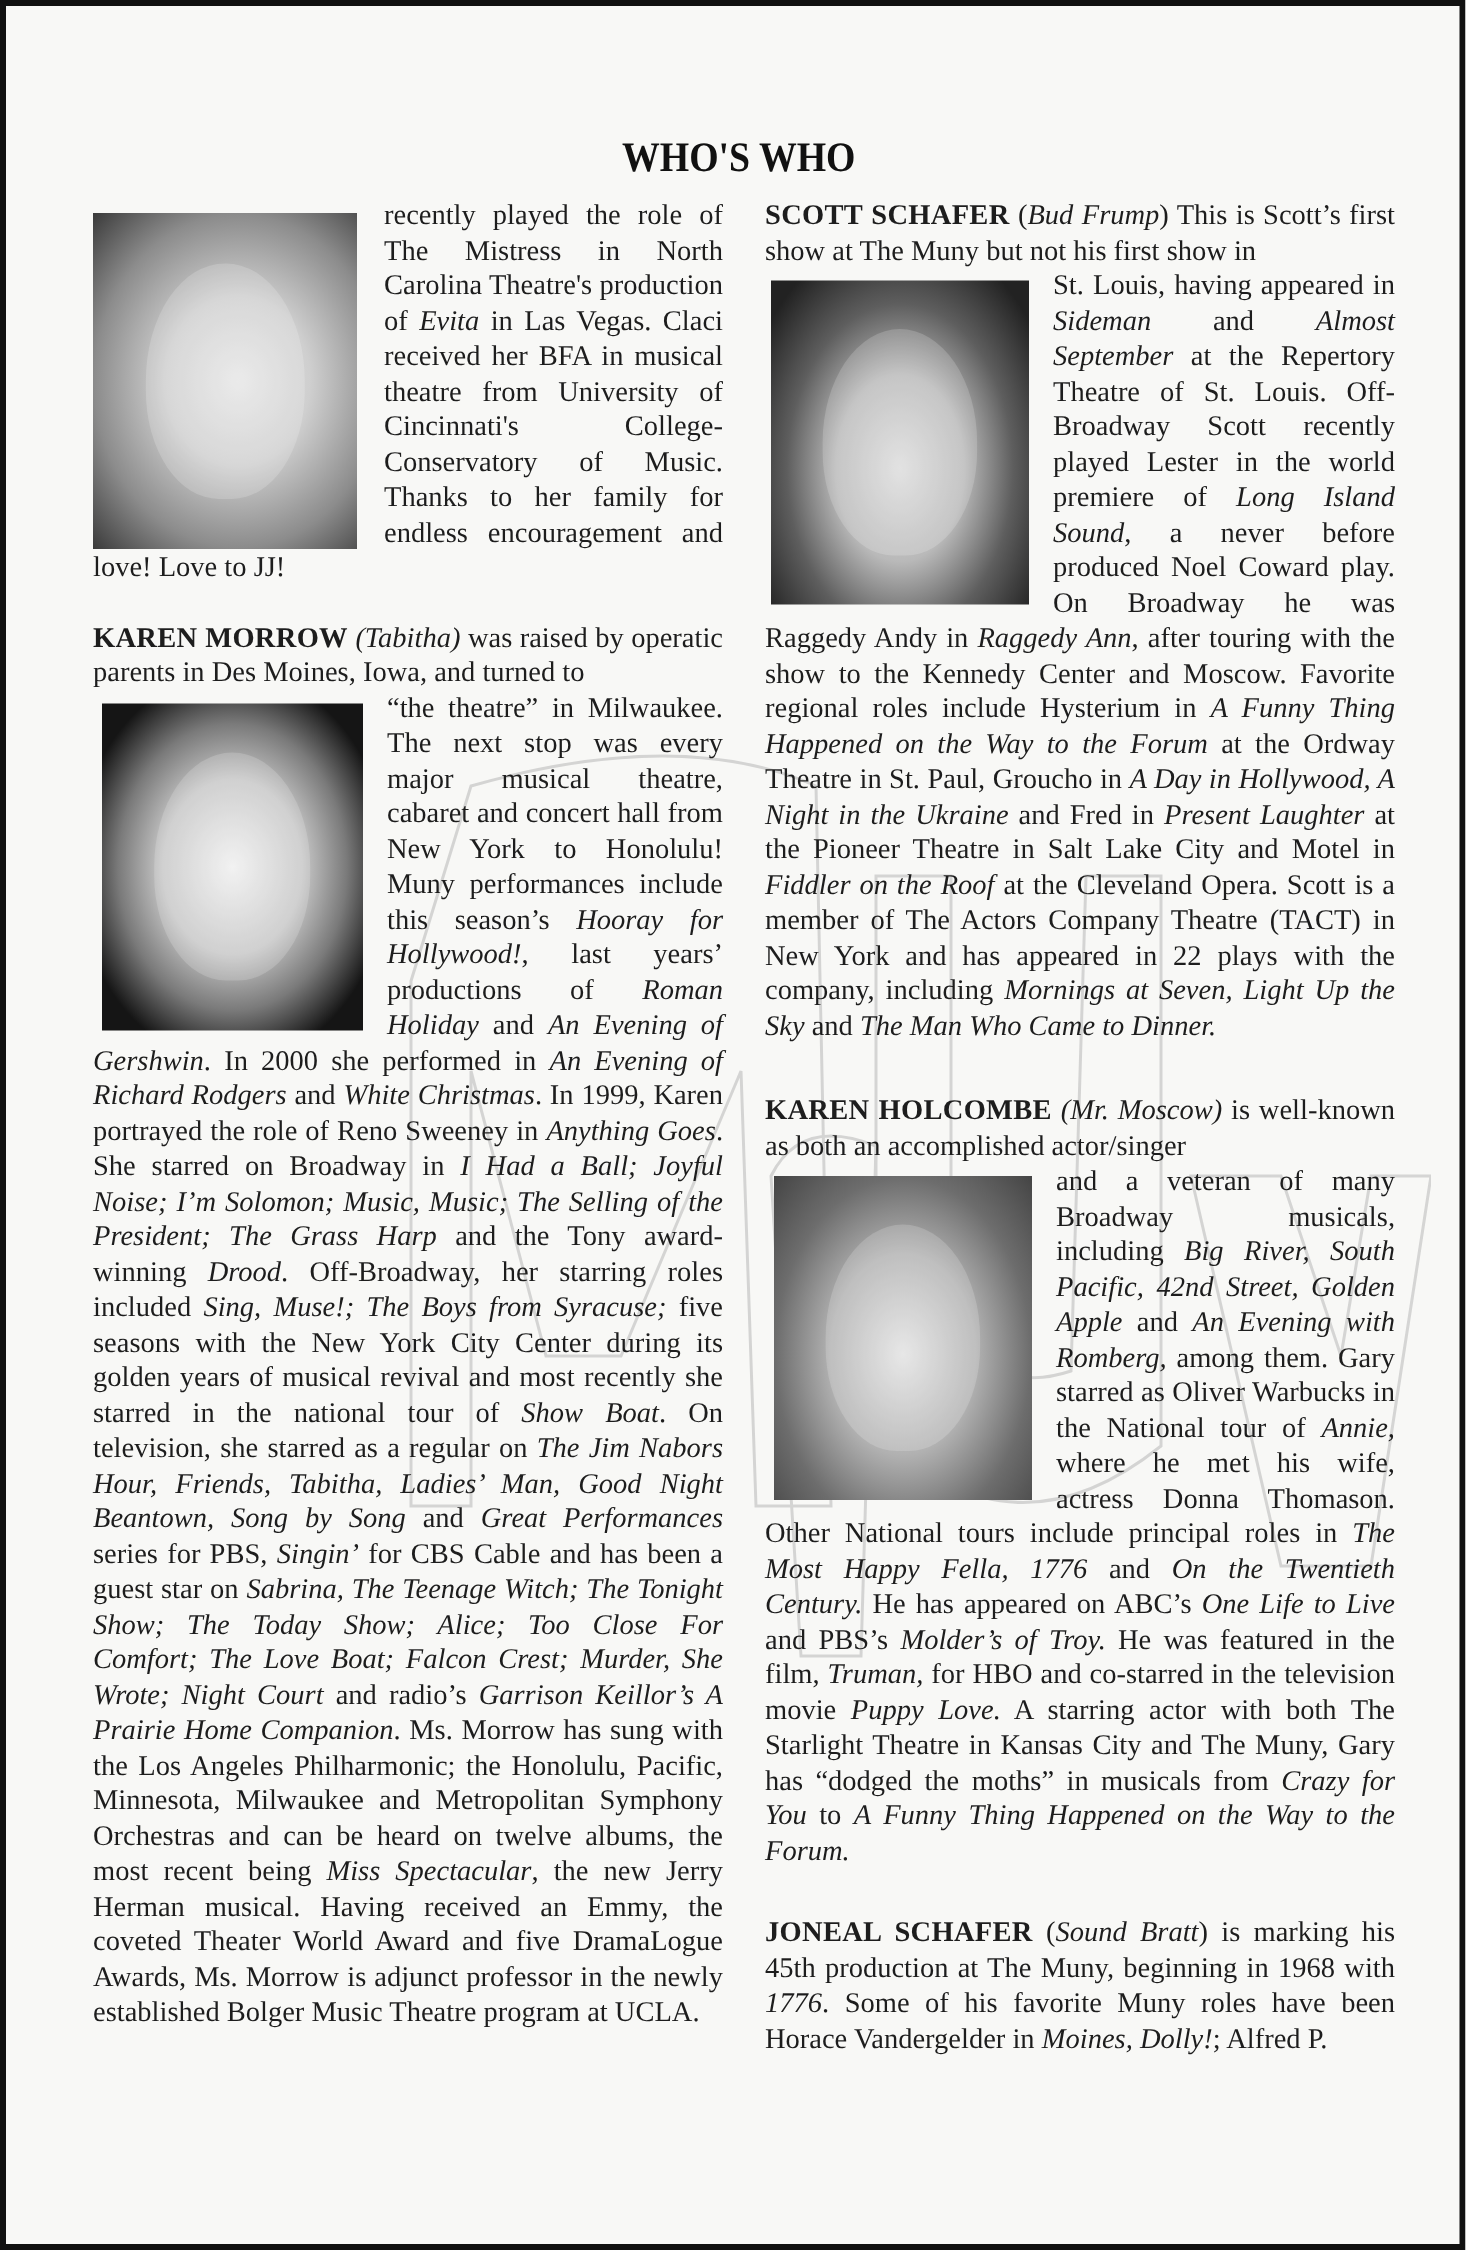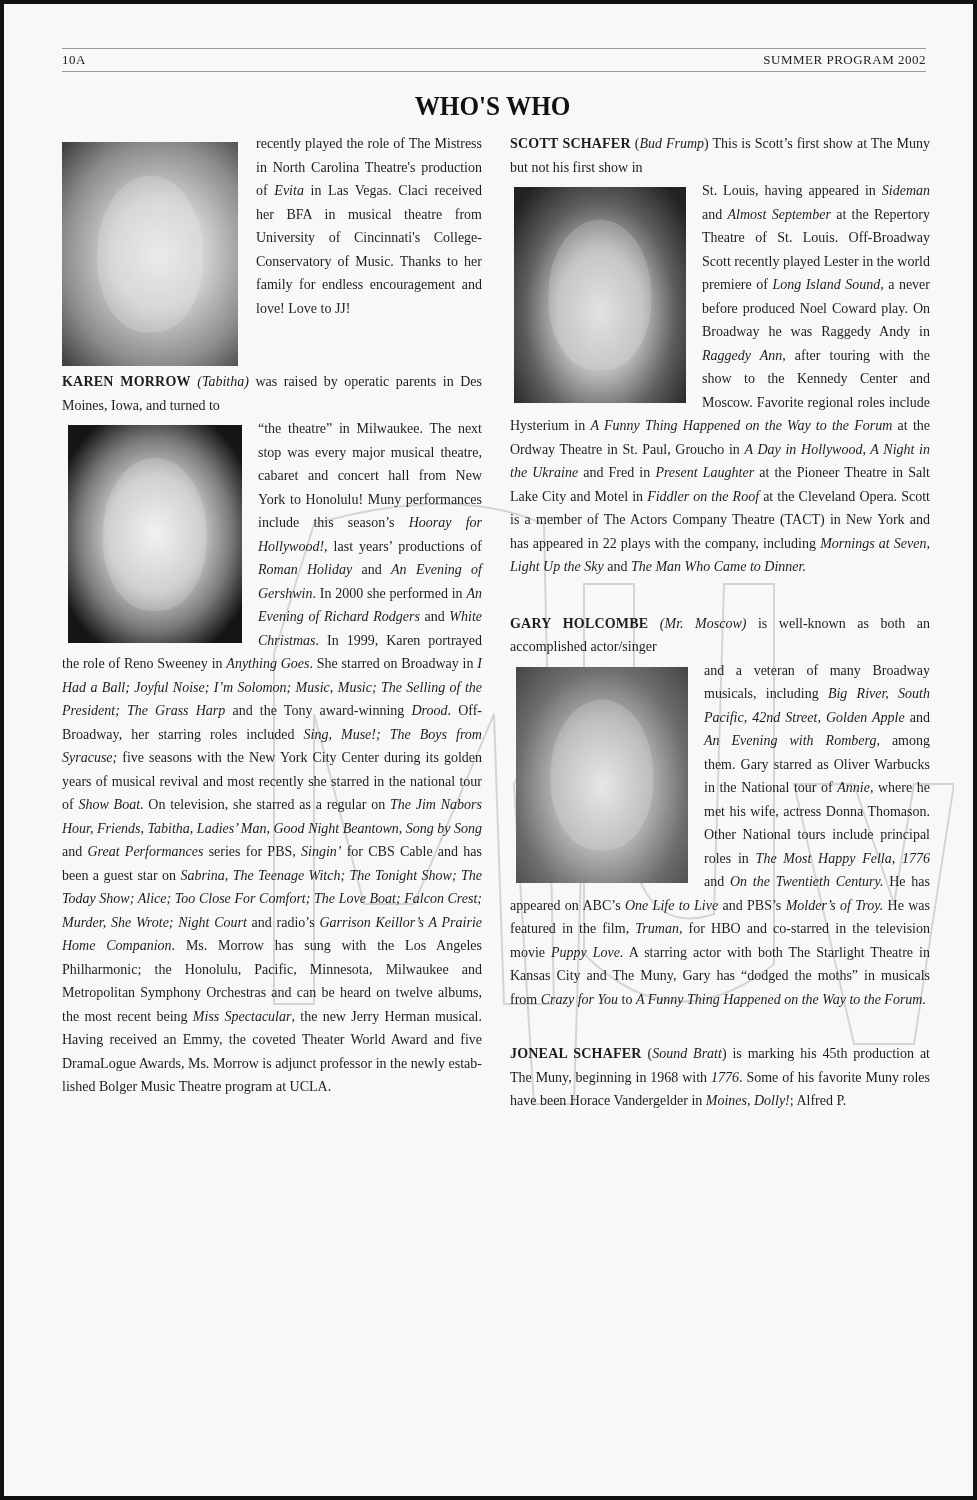--- a/index.html
+++ b/index.html
@@ -19,21 +19,21 @@
     }
     .header-bar .pg { position: absolute; left: 0; top: 0; }
     .header-bar .run { position: absolute; right: 0; top: 0; }
     .title {
       position: absolute; left: 0; width: 977px; top: 86px; text-align: center;
       font-size: 28px; font-weight: bold; letter-spacing: 0px; color: #111;
       transform: scaleX(0.9);
     }
     .col {
       position: absolute; top: 128px; width: 420px;
-      font-size: 14px; line-height: 23.5px; text-align: justify; color: #1d1d1d;
+      font-size: 19px; line-height: 23.5px; text-align: justify; color: #1d1d1d;
     }
     .col-left { left: 58px; }
     .col-right { left: 506px; }
     .col p { margin: 0 0 19px 0; hyphens: manual; }
     .col i { font-style: italic; }
     .name { font-weight: bold; letter-spacing: 0.2px; }
     .photo {
       float: left; margin-right: 16px; background: #777;
       position: relative; overflow: hidden;
     }
@@ -53,24 +53,20 @@
     .watermark {
       position: absolute; left: 250px; top: 480px; width: 700px; height: 640px;
       pointer-events: none; opacity: 0.55;
     }
   </style>
 </head>
 <body>
 
 <div class="page">
 
-  <div class="header-bar">
-    <span class="pg">10A</span>
-    <span class="run">SUMMER PROGRAM 2002</span>
-  </div>
 
   <div class="title">WHO'S WHO</div>
 
   <svg class="watermark" viewBox="0 0 700 640">
     <g fill="none" stroke="#b8b8b8" stroke-width="2">
       <path d="M20 170 L60 40 Q200 0 290 40 L300 520 L250 520 L240 230 L160 420 L110 420 L60 230 L60 520 L20 520 Z"></path>
       <path d="M330 100 L380 100 L380 380 Q400 450 460 430 L470 100 L520 100 L520 480 Q420 560 330 470 Z"></path>
       <path d="M260 300 Q280 260 330 280 L320 620 L280 620 Z"></path>
       <path d="M540 300 L600 300 L640 420 L660 300 L700 300 L660 560 L600 560 Z"></path>
     </g>
@@ -93,21 +89,21 @@
   </div>
 
   <div class="col col-right">
     <p>
       <span class="name">SCOTT SCHAFER</span><span> (</span><i>Bud Frump</i><span>)</span><span class="scott-break"><span> This is Scott’s first show at The Muny but not his first show in </span><br><span class="photo photo-scott">
             <span class="face"></span>
           </span><span>St. Louis, having appeared in </span></span><i>Sideman</i><span> and </span><i>Almost September</i><span> at the Repertory Theatre of St. Louis. Off-Broadway Scott recently played Lester in the world premiere of </span><i>Long Island Sound</i><span>, a never before produced Noel Coward play.  On Broadway he was Raggedy Andy in </span><i>Raggedy Ann</i><span>, after touring with the show to the Kennedy Center and Moscow.  Favorite regional roles include Hysterium in </span><i>A Funny Thing Happened on the Way to the Forum</i><span> at the Ordway Theatre in St. Paul, Groucho in </span><i>A Day in Hollywood, A Night in the Ukraine</i><span> and Fred in </span><i>Present Laughter</i><span> at the Pioneer Theatre in Salt Lake City and Motel in </span><i>Fiddler on the Roof</i><span> at the Cleveland Opera. Scott is a member of The Actors Company Theatre (TACT) in New York and has appeared in 22 plays with the company, including </span><i>Mornings at Seven, Light Up the Sky</i><span> and </span><i>The Man Who Came to Dinner.</i>
     </p>
 
     <p style="clear:both; padding-top:14px;">
-      <span class="name">GARY HOLCOMBE</span><i> (Mr. Moscow)</i><span class="gary-break"><span> is well-known as both an accomplished actor/singer </span><br><span class="photo photo-gary">
+      <span class="name">KAREN HOLCOMBE</span><i> (Mr. Moscow)</i><span class="gary-break"><span> is well-known as both an accomplished actor/singer </span><br><span class="photo photo-gary">
             <span class="face"></span>
           </span><span>and a veteran of many Broadway musicals, including </span></span><i>Big River, South Pacific, 42nd Street, Golden Apple</i><span> and </span><i>An Evening with Romberg,</i><span> among them. Gary starred as Oliver Warbucks in the National tour of </span><i>Annie,</i><span>  where he met his wife, actress Donna Thomason. Other National tours include principal roles in </span><i>The Most Happy Fella, 1776</i><span> and </span><i>On the Twentieth Century.</i><span> He has appeared on ABC’s </span><i>One Life to Live</i><span> and PBS’s </span><i>Molder’s of Troy.</i><span> He was featured in the film, </span><i>Truman,</i><span> for HBO and co-starred in the tele­vision movie </span><i>Puppy Love.</i><span> A starring actor with both The Starlight Theatre in Kansas City and The Muny, Gary has “dodged the moths” in musicals from </span><i>Crazy for You</i><span> to </span><i>A Funny Thing Happened on the Way to the Forum.</i>
     </p>
 
     <p style="padding-top:12px;">
       <span class="name">JONEAL SCHAFER</span><span> (</span><i>Sound Bratt</i><span>)</span><span> is marking his 45th production at The Muny, beginning in 1968 with </span><i>1776</i><span>. Some of his favorite Muny roles have been Horace Vandergelder in </span><i>Moines, Dolly!</i><span>; Alfred P.</span>
     </p>
   </div>
 </div>
 

